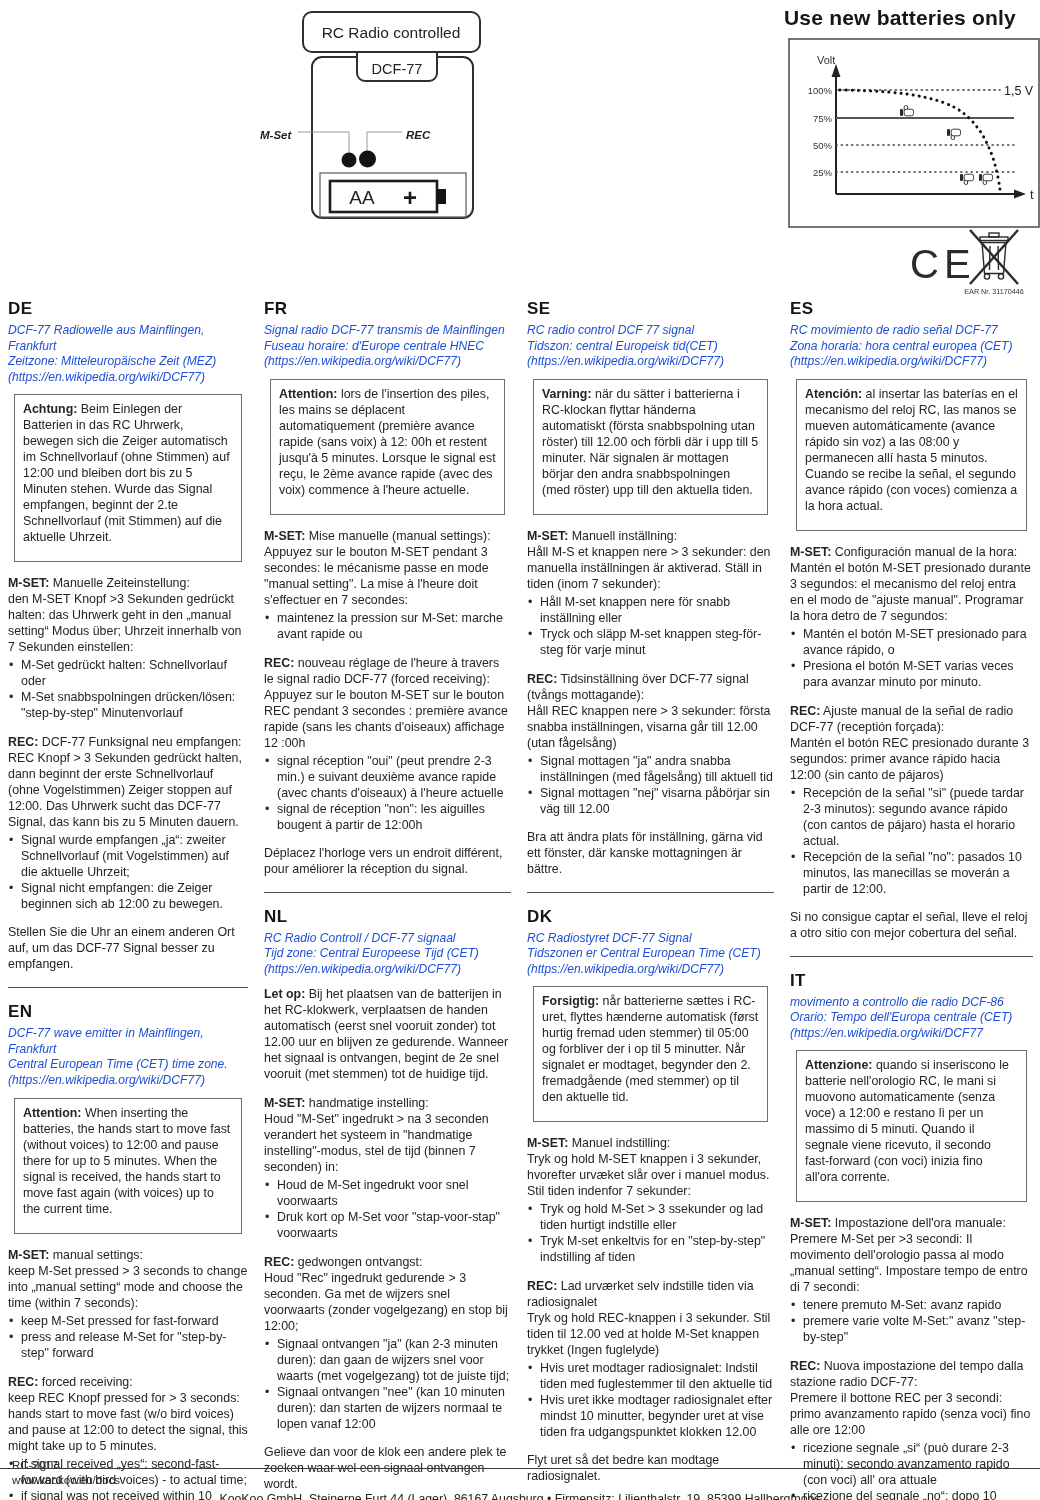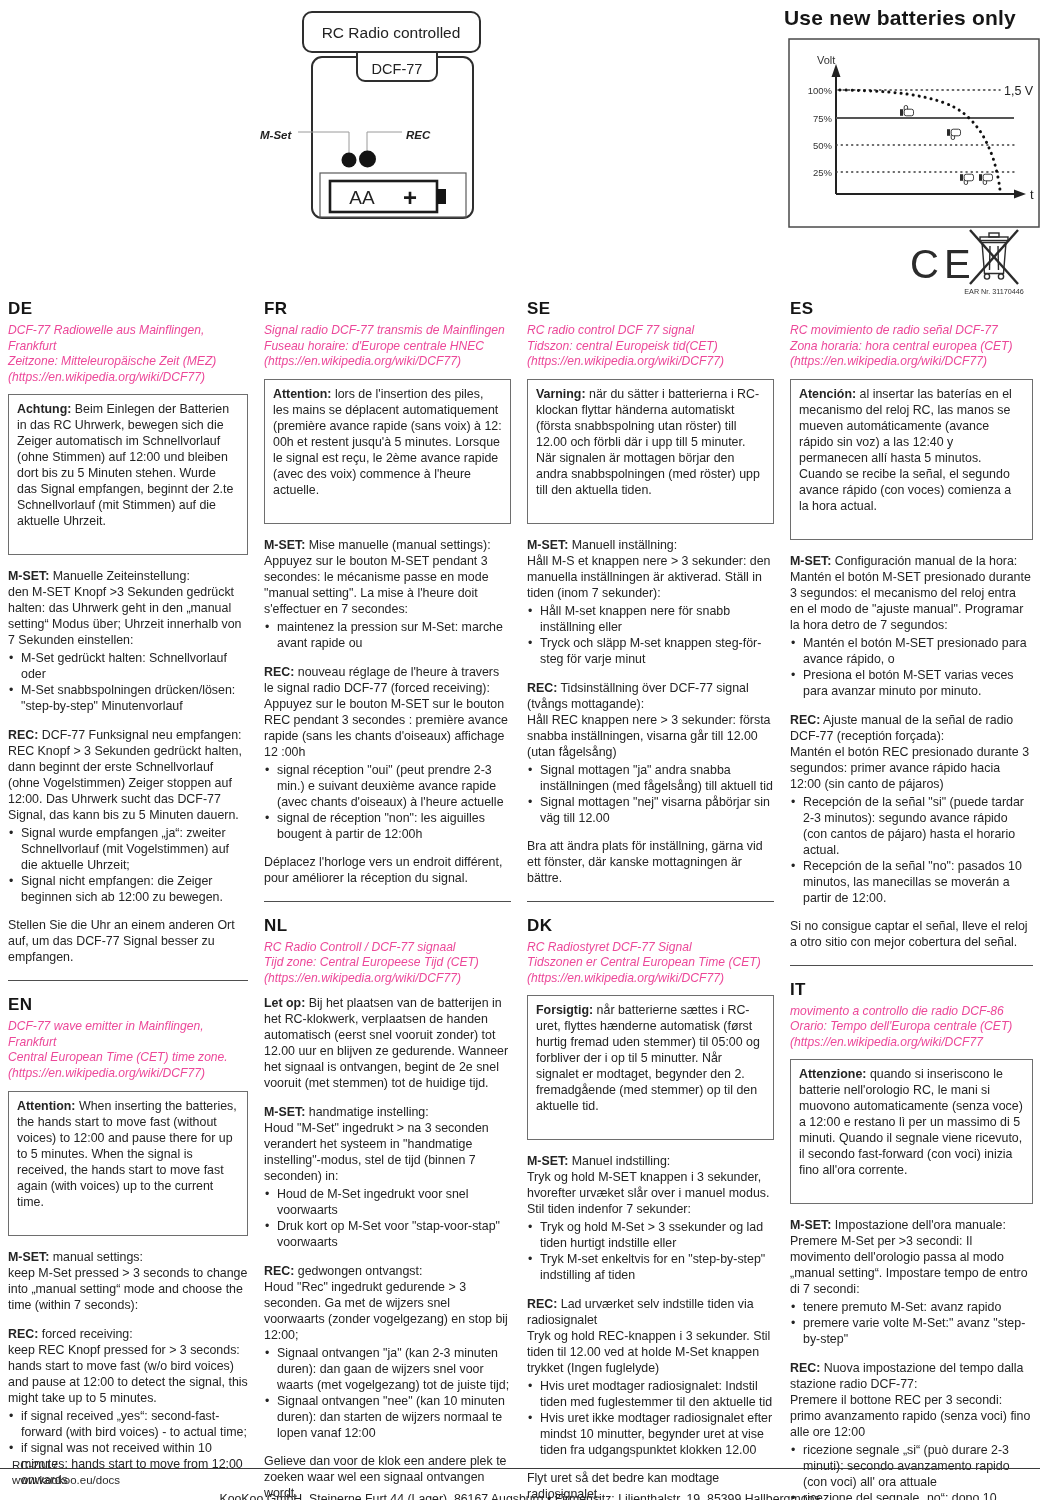--- a/index.html
+++ b/index.html
@@ -16,22 +16,22 @@
   }
   .chart-wrap{position:absolute;left:788px;top:38px;width:252px;height:190px;}
   .marks-wrap{position:absolute;left:898px;top:228px;width:142px;height:70px;}
   
   .cols{
     position:absolute;left:8px;top:298px;width:1026px;
     display:grid;grid-template-columns:240px 247px 247px 243px;column-gap:16px;
     font-size:12.4px;line-height:1.29;color:#242424;
   }
   h2.code{font-size:17px;margin:0 0 3px;letter-spacing:.4px;color:#151515;}
-  .intro{font-style:italic;font-size:12.1px;margin:0 0 9px;color:#ec4899;}
-  .warnbox{border:1.5px solid #6e6e6e;padding:6px 8px 25px;margin:0 0 4px;}
+  .intro{font-style:italic;font-size:12.1px;margin:0 0 9px;color:#1d4ed8;}
+  .warnbox{border:1.5px solid #6e6e6e;padding:6px 8px 16px;margin:0 6px 4px;}
   .warnbox.nobox{border:none;padding:0;margin:0 0 4px;}
   p.sect{margin:13px 0 2px;}
   ul.blist{list-style:none;margin:0;padding:0;}
   ul.blist li{padding-left:13px;position:relative;}
   ul.blist li::before{content:"\2022";position:absolute;left:1px;}
   p.closing{margin:12px 0 0;}
   hr.sep{border:none;border-top:1.5px solid #4e4e4e;margin:15px 0 13px;}
   
   .docref{position:absolute;left:12px;top:1458px;font-size:11.5px;line-height:1.3;color:#2a2a2a;}
   .footer{
@@ -175,20 +175,24 @@
       </div>
       <div class="warnbox">
         <b>Attention:</b>
         <span>When inserting the batteries, the hands start to move fast (without voices) to 12:00 and pause there for up to 5 minutes. When the signal is received, the hands start to move fast again (with voices) up to the current time.</span>
       </div>
       <p class="sect">
         <b>M-SET:</b>
         <span>manual settings:</span><br>
         <span>keep M-Set pressed &gt; 3 seconds to change into „manual setting“ mode and choose the time (within 7 seconds):</span>
       </p>
+      <ul class="blist">
+        <li>keep M-Set pressed for fast-forward</li>
+        <li>press and release M-Set for "step-by-step" forward</li>
+      </ul>
       <p class="sect">
         <b>REC:</b>
         <span>forced receiving:</span><br>
         <span>keep REC Knopf pressed for &gt; 3 seconds: hands start to move fast (w/o bird voices) and pause at 12:00 to detect the signal, this might take up to 5 minutes.</span>
       </p>
       <ul class="blist">
         <li>if signal received „yes“: second-fast-forward (with bird voices) - to actual time;</li>
         <li>if signal was not received within 10 minutes: hands start to move from 12:00 onwards</li>
       </ul>
 
@@ -329,21 +333,21 @@
   <div class="col">
     <section class="lang">
       <h2 class="code">ES</h2>
       <div class="intro">
         <div>RC movimiento de radio señal DCF-77</div>
         <div>Zona horaria:  hora central europea (CET)</div>
         <div>(https://en.wikipedia.org/wiki/DCF77)</div>
       </div>
       <div class="warnbox">
         <b>Atención:</b>
-        <span>al insertar las baterías en el mecanismo del reloj RC, las manos se mueven automáticamente (avance rápido sin voz) a las 12:40 y permanecen allí hasta 5 minutos. Cuando se recibe la señal, el segundo avance rápido (con voces) comienza a la hora actual.</span>
+        <span>al insertar las baterías en el mecanismo del reloj RC, las manos se mueven automáticamente (avance rápido sin voz) a las 08:00 y permanecen allí hasta 5 minutos. Cuando se recibe la señal, el segundo avance rápido (con voces) comienza a la hora actual.</span>
       </div>
       <p class="sect">
         <b>M-SET:</b>
         <span>Configuración manual de la hora:</span><br>
         <span>Mantén el botón M-SET presionado durante 3 segundos: el mecanismo del reloj entra en el modo de "ajuste manual". Programar la hora detro de 7 segundos:</span>
       </p>
       <ul class="blist">
         <li>Mantén el botón M-SET presionado para avance rápido, o</li>
         <li>Presiona el botón M-SET varias veces para avanzar minuto por minuto.</li>
       </ul>

